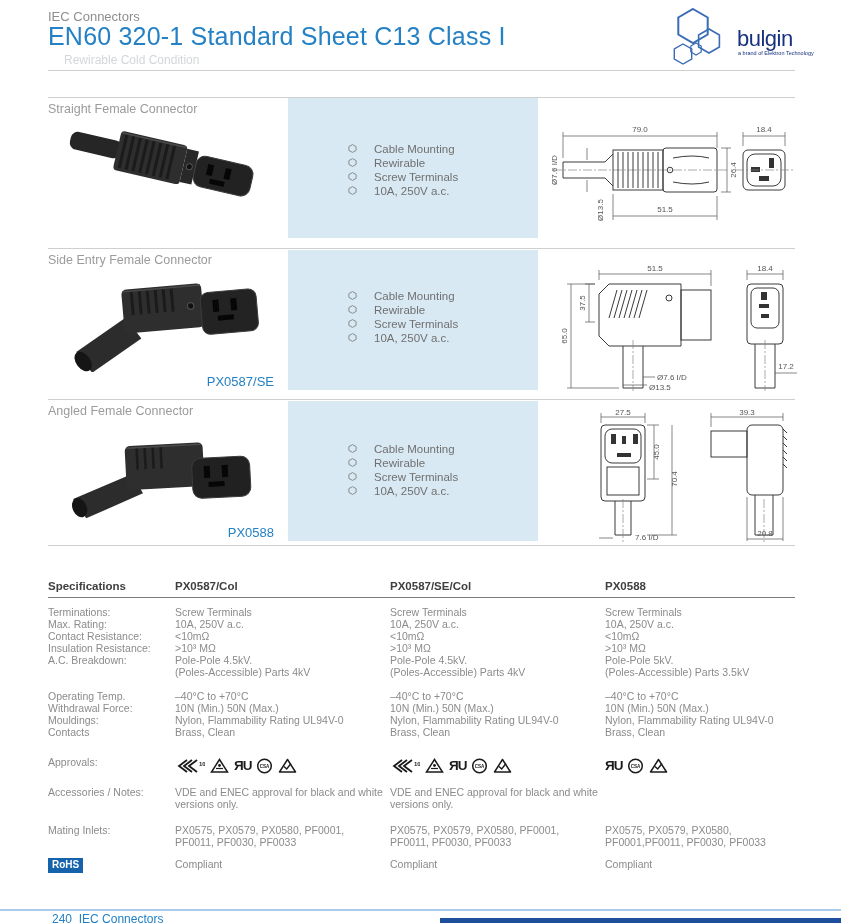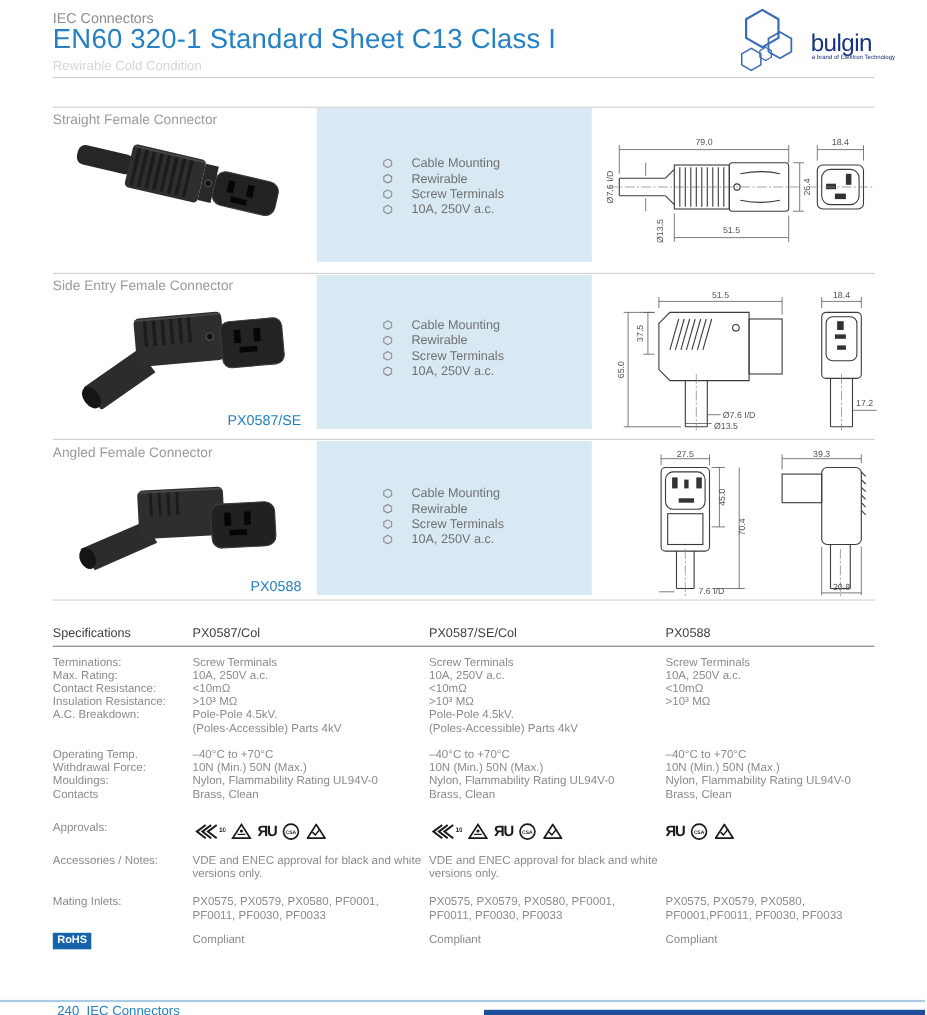--- a/index.html
+++ b/index.html
@@ -2,38 +2,38 @@
 <html><head>
 <meta charset="utf-8">
 <style>
   html,body{margin:0;padding:0;background:#fff;}
   .page{position:relative;width:841px;height:923px;background:#fff;overflow:hidden;
         font-family:"Liberation Sans",sans-serif;color:#8b8b8b;}
   .rule{position:absolute;left:48px;width:747px;height:1px;background:#cfcfcf;}
   
   .eyebrow{position:absolute;left:48px;top:9px;font-size:13px;color:#8e8e8e;}
   .ptitle{position:absolute;left:48px;top:22px;font-size:25px;color:#2581c5;letter-spacing:0.2px;}
-  .psub{position:absolute;left:48px;top:53px;font-size:12px;color:#d2d7db;}
+  .psub{position:absolute;left:64px;top:53px;font-size:12px;color:#d2d7db;}
   .logo{position:absolute;left:665px;top:4px;width:150px;height:62px;}
   .logo-word{position:absolute;left:72px;top:22px;font-size:22px;font-weight:normal;color:#17327e;letter-spacing:-0.5px;}
   .logo-tag{position:absolute;left:73px;top:46px;font-size:5.5px;color:#17327e;}
   
   .sec-title{position:absolute;left:48px;font-size:12.5px;color:#9b9b9b;}
   .code{position:absolute;left:48px;width:226px;text-align:right;font-size:13px;color:#2581c5;}
   .panel{position:absolute;left:288px;width:250px;height:140px;background:#d8e9f4;}
   .feat{position:absolute;left:348px;display:flex;align-items:center;height:15px;}
   .feat svg{margin-right:17px;}
   .feat span{font-size:11.5px;color:#707070;}
   .photo{position:absolute;left:62px;width:212px;height:100px;}
   .drawing{position:absolute;left:543px;width:257px;height:134px;}
   .drawing text{font-size:8px;fill:#555;}
   
   .specs{position:absolute;left:48px;top:570px;width:747px;font-size:10.5px;line-height:12px;color:#8b8b8b;}
   .srow{display:grid;grid-template-columns:127px 215px 215px 1fr;}
-  .shead{font-weight:normal;color:#404040;font-size:11.5px;padding-bottom:5px;border-bottom:1px solid #7d7d7d;margin-bottom:8px;}
+  .shead{font-weight:bold;color:#404040;font-size:11.5px;padding-bottom:5px;border-bottom:1px solid #7d7d7d;margin-bottom:8px;margin-top:10px;}
   .cell{white-space:pre-line;}
   .gap10{height:10px}.gap12{height:12px}.gap14{height:14px}.gap18{height:18px}
   .marks{display:flex;align-items:center;gap:5px;height:20px;}
   .marks svg text{font-family:"Liberation Sans",sans-serif;}
   .ul-glyph{font-size:13.5px;font-weight:bold;color:#1a1a1a;letter-spacing:-1px;line-height:14px;}
   .rohs{display:inline-block;background:#1663ac;color:#fff;font-size:10px;font-weight:bold;padding:1px 4px 2px 4px;}
   
   .foot-rule{position:absolute;left:0;top:909px;width:843px;height:2px;background:#abccе8;background:#abcce8;}
   .foot-text{position:absolute;left:52px;top:912px;font-size:12px;color:#2581c5;}
   .foot-bar{position:absolute;left:440px;top:918px;width:403px;height:5px;background:#1d4f9c;}
@@ -414,20 +414,22 @@
         <span class="cell">&gt;10³ MΩ</span>
         <span class="cell">&gt;10³ MΩ</span>
         <span class="cell">&gt;10³ MΩ</span>
       </div>
     <div class="srow">
         <span class="cell">A.C. Breakdown:</span>
         <span class="cell">Pole-Pole 4.5kV.
 (Poles-Accessible) Parts 4kV</span>
         <span class="cell">Pole-Pole 4.5kV.
 (Poles-Accessible) Parts 4kV</span>
+        <span class="cell">Pole-Pole 5kV.
+(Poles-Accessible) Parts 3.5kV</span>
       </div>
     <div class="gap12"></div>
     <div class="srow">
         <span class="cell">Operating Temp.</span>
         <span class="cell">–40°C to +70°C</span>
         <span class="cell">–40°C to +70°C</span>
         <span class="cell">–40°C to +70°C</span>
       </div>
     <div class="srow">
         <span class="cell">Withdrawal Force:</span>

